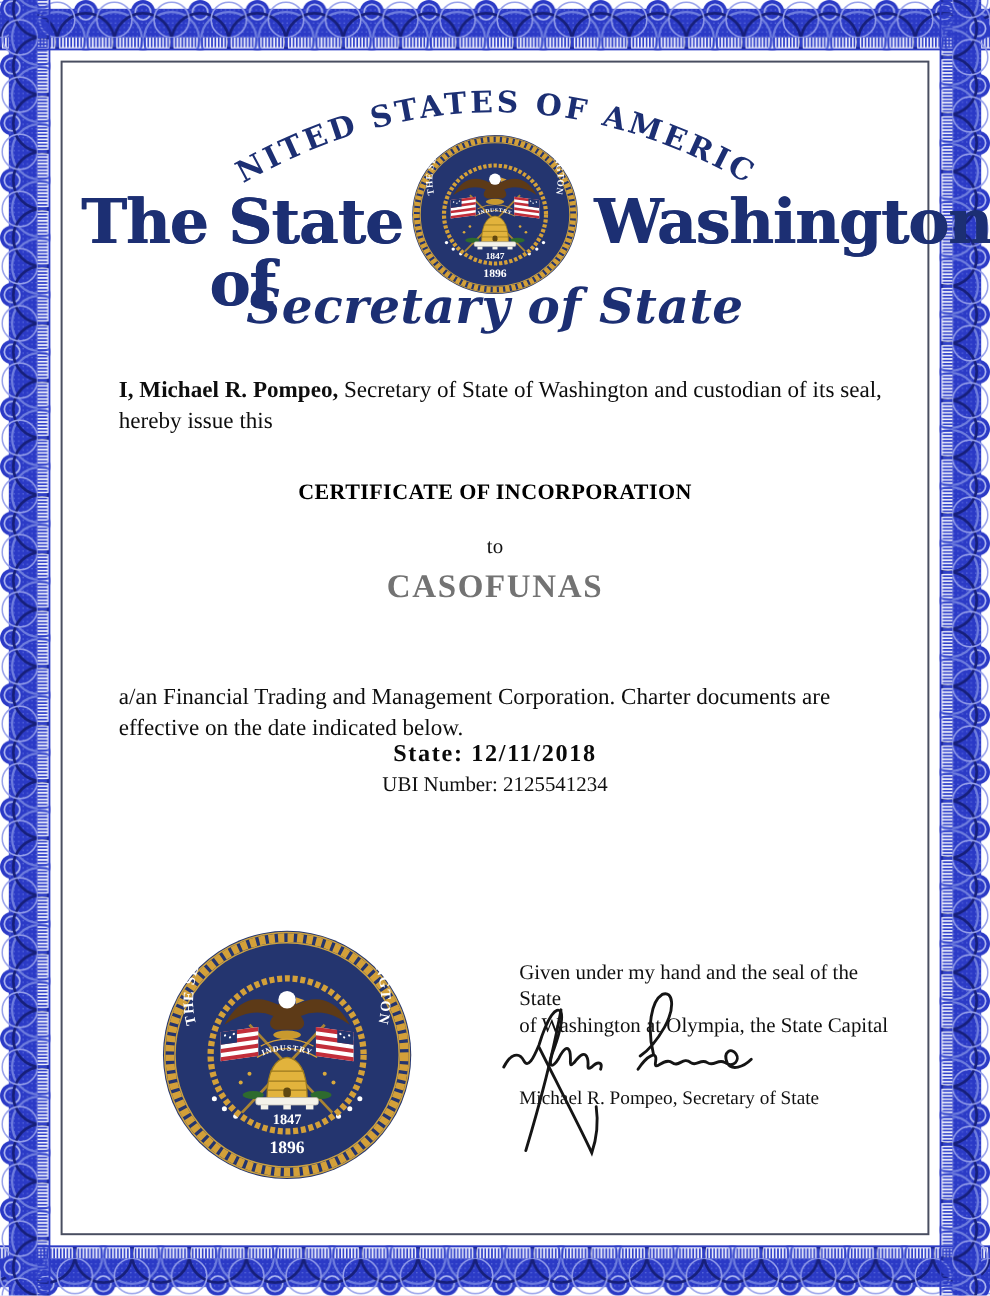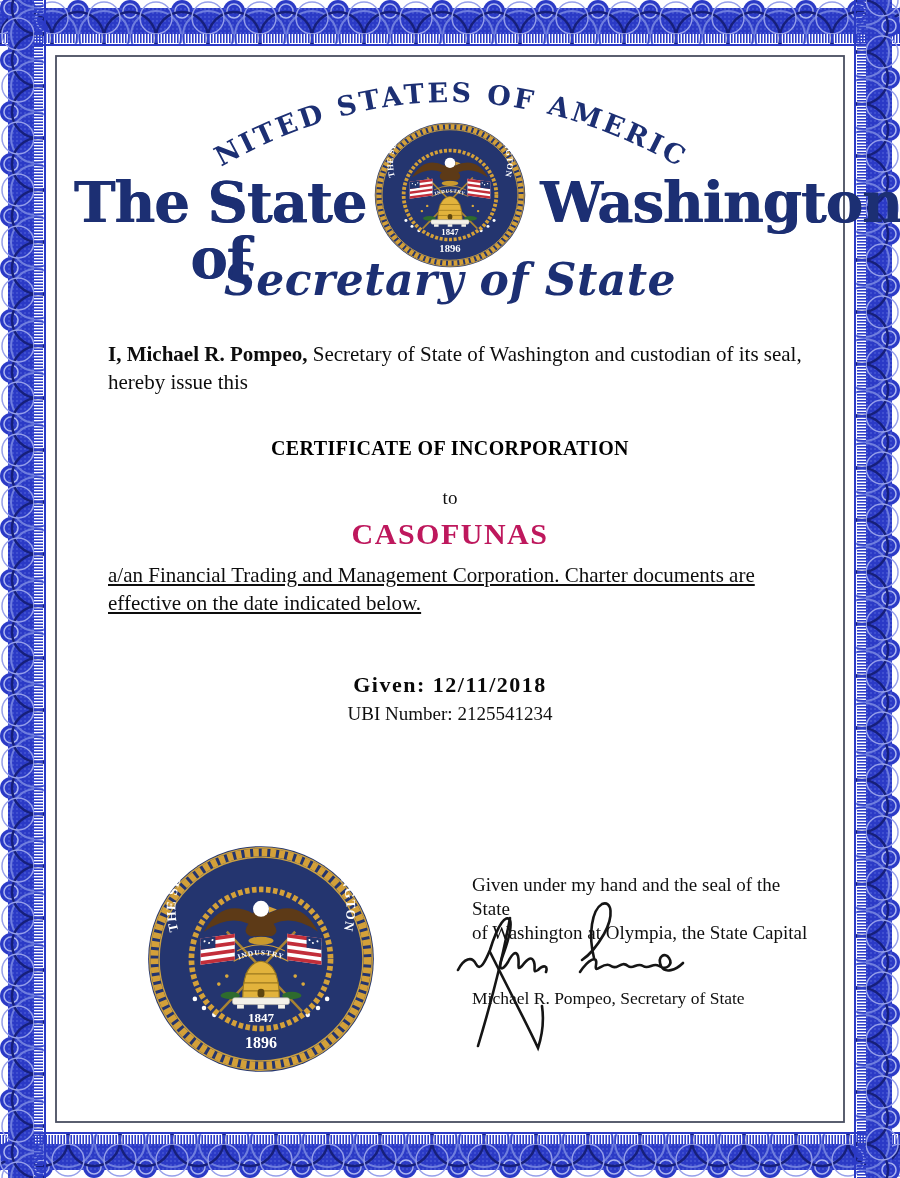--- a/index.html
+++ b/index.html
@@ -36,23 +36,23 @@
   .para { font-size:21px; line-height:1.31; color:#0d0d0d; }
   #intro-para { left:108px; top:341px; width:694px; }
   #intro-para b { font-weight:bold; }
   #cert-title {
     left:0; top:437px; width:900px; text-align:center;
     font-size:20px; font-weight:bold; letter-spacing:0.4px; color:#000000;
   }
   #to-label { left:0; top:487px; width:900px; text-align:center; font-size:19px; }
   #company-name {
     left:0; top:517px; width:900px; text-align:center;
-    font-size:30px; font-weight:bold; color:#be185d; letter-spacing:1.5px;
-  }
-  #desc-para { left:108px; top:562px; width:702px;text-decoration:underline; }
+    font-size:30px; font-weight:bold; color:#737373; letter-spacing:1.5px;
+  }
+  #desc-para { left:108px; top:620px; width:702px; }
   #date-line {
     left:0; top:672px; width:900px; text-align:center;
     font-size:22px; font-weight:bold; letter-spacing:1.5px; color:#0a0a0a;
   }
   #ubi-line { left:0; top:703px; width:900px; text-align:center; font-size:19px; }
 
   
   #attestation { left:472px; top:873px; width:340px; font-size:19px; line-height:1.26; }
   #signature-svg { left:452px; top:894px; z-index:4; pointer-events:none; }
   #signer-name { left:472px; top:988px; width:340px; font-size:17.5px; }
@@ -179,21 +179,21 @@
     </g>
   </svg>
 
   <p id="intro-para" class="abs para"><b>I, Michael R. Pompeo,</b><span> Secretary of State of Washington and custodian of its seal, hereby issue this</span></p>
 
   <div id="cert-title" class="abs">CERTIFICATE OF INCORPORATION</div>
   <div id="to-label" class="abs">to</div>
   <div id="company-name" class="abs">CASOFUNAS</div>
   <p id="desc-para" class="abs para">a/an Financial Trading and Management Corporation. Charter documents are effective on the date indicated below.</p>
 
-  <div id="date-line" class="abs"><span>Given:</span>&nbsp;<span>12/11/2018</span></div>
+  <div id="date-line" class="abs"><span>State:</span>&nbsp;<span>12/11/2018</span></div>
   <div id="ubi-line" class="abs"><span>UBI Number:</span>&nbsp;<span>2125541234</span></div>
 
   <svg id="seal-bottom" class="abs seal-svg" width="228" height="228" viewBox="0 0 200 200">
     <use href="#ringA"></use>
     <circle cx="100" cy="100" r="99" fill="#24356f"></circle>
     <circle cx="100" cy="100" r="97.6" fill="none" stroke="#caa143" stroke-width="1.2"></circle>
     <circle cx="100" cy="100" r="93.5" fill="none" stroke="#d3a039" stroke-width="7" stroke-dasharray="5 2.6"></circle>
     <circle cx="100" cy="100" r="89.4" fill="none" stroke="#caa143" stroke-width="1.2"></circle>
     <text font-family="Liberation Serif, serif" font-size="11.5" font-weight="bold" fill="#ffffff" letter-spacing="0.9">
       <textPath href="#ringA" startOffset="50%" text-anchor="middle">THE SEAL OF THE STATE OF WASHINGTON</textPath>

